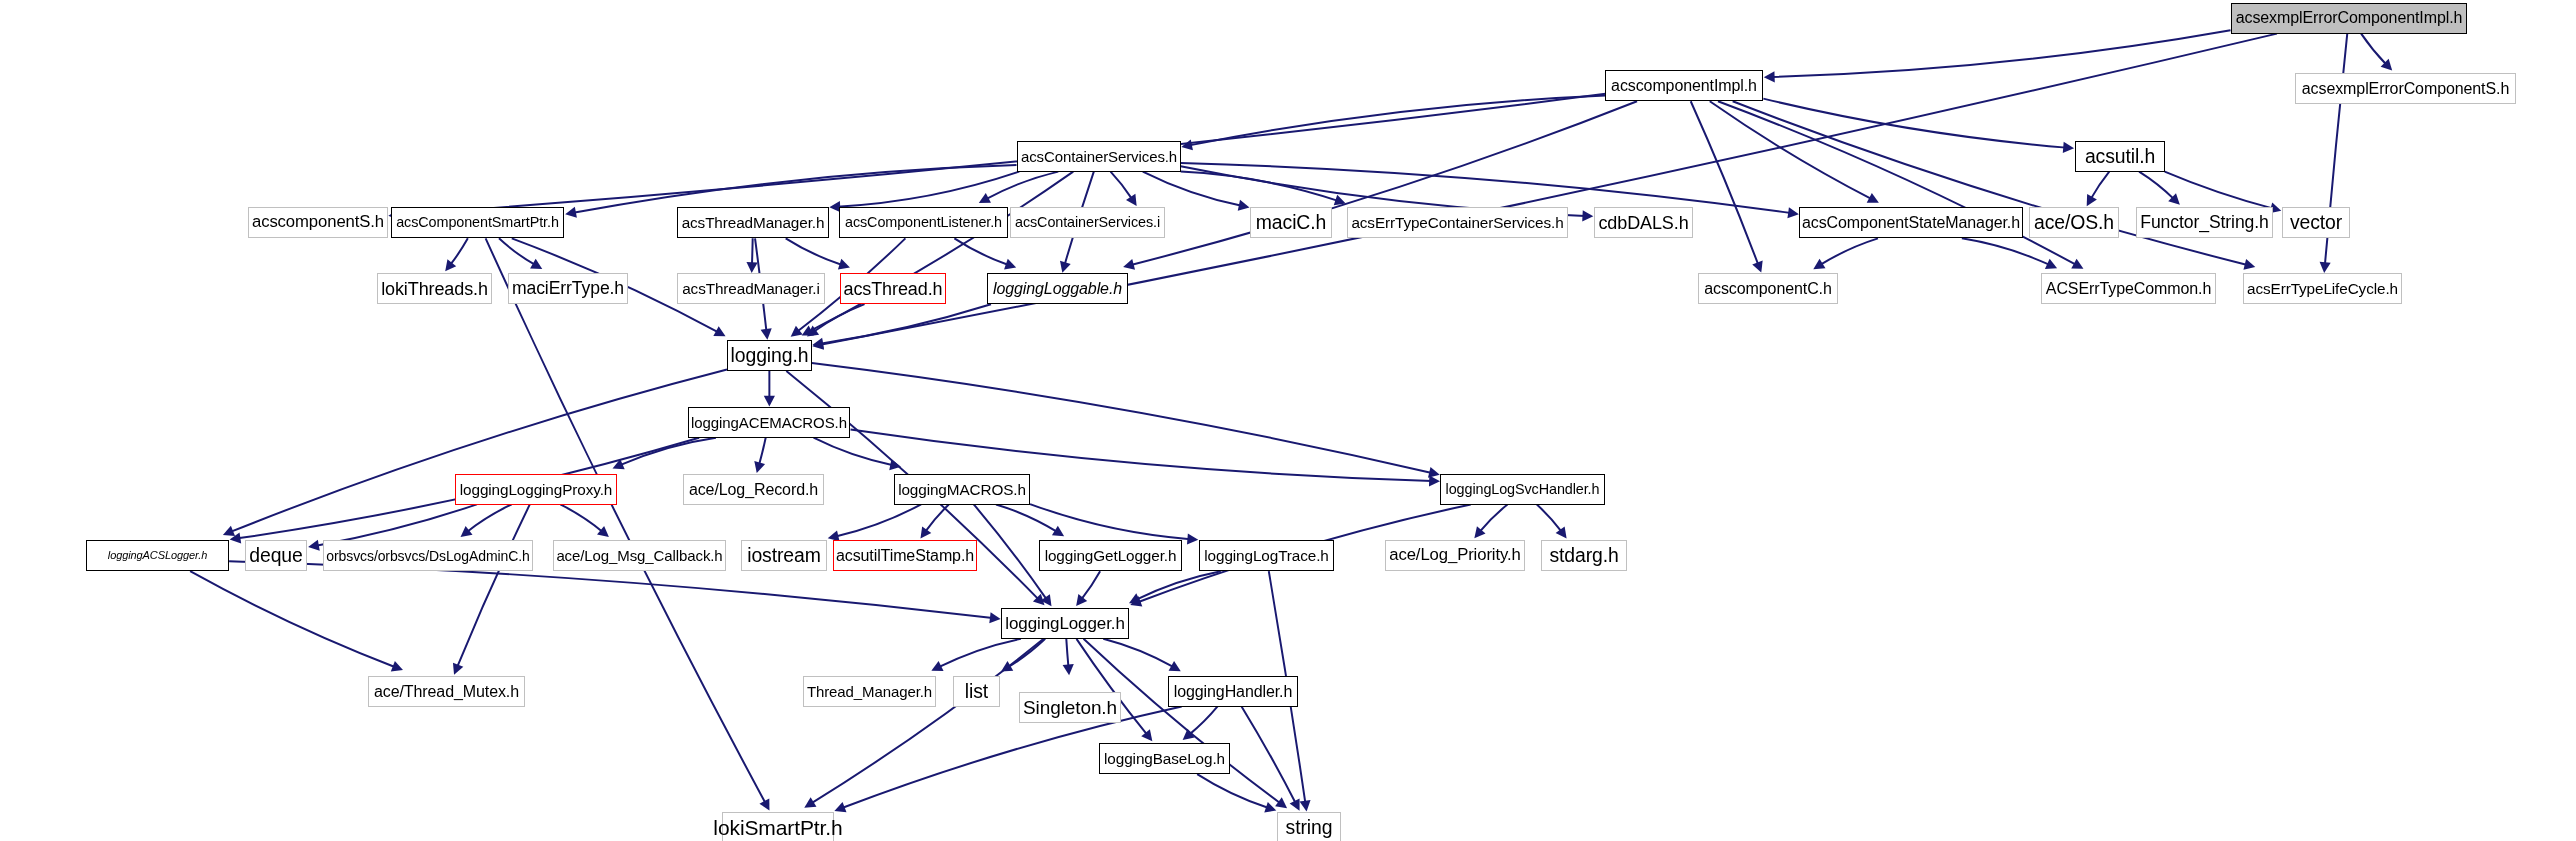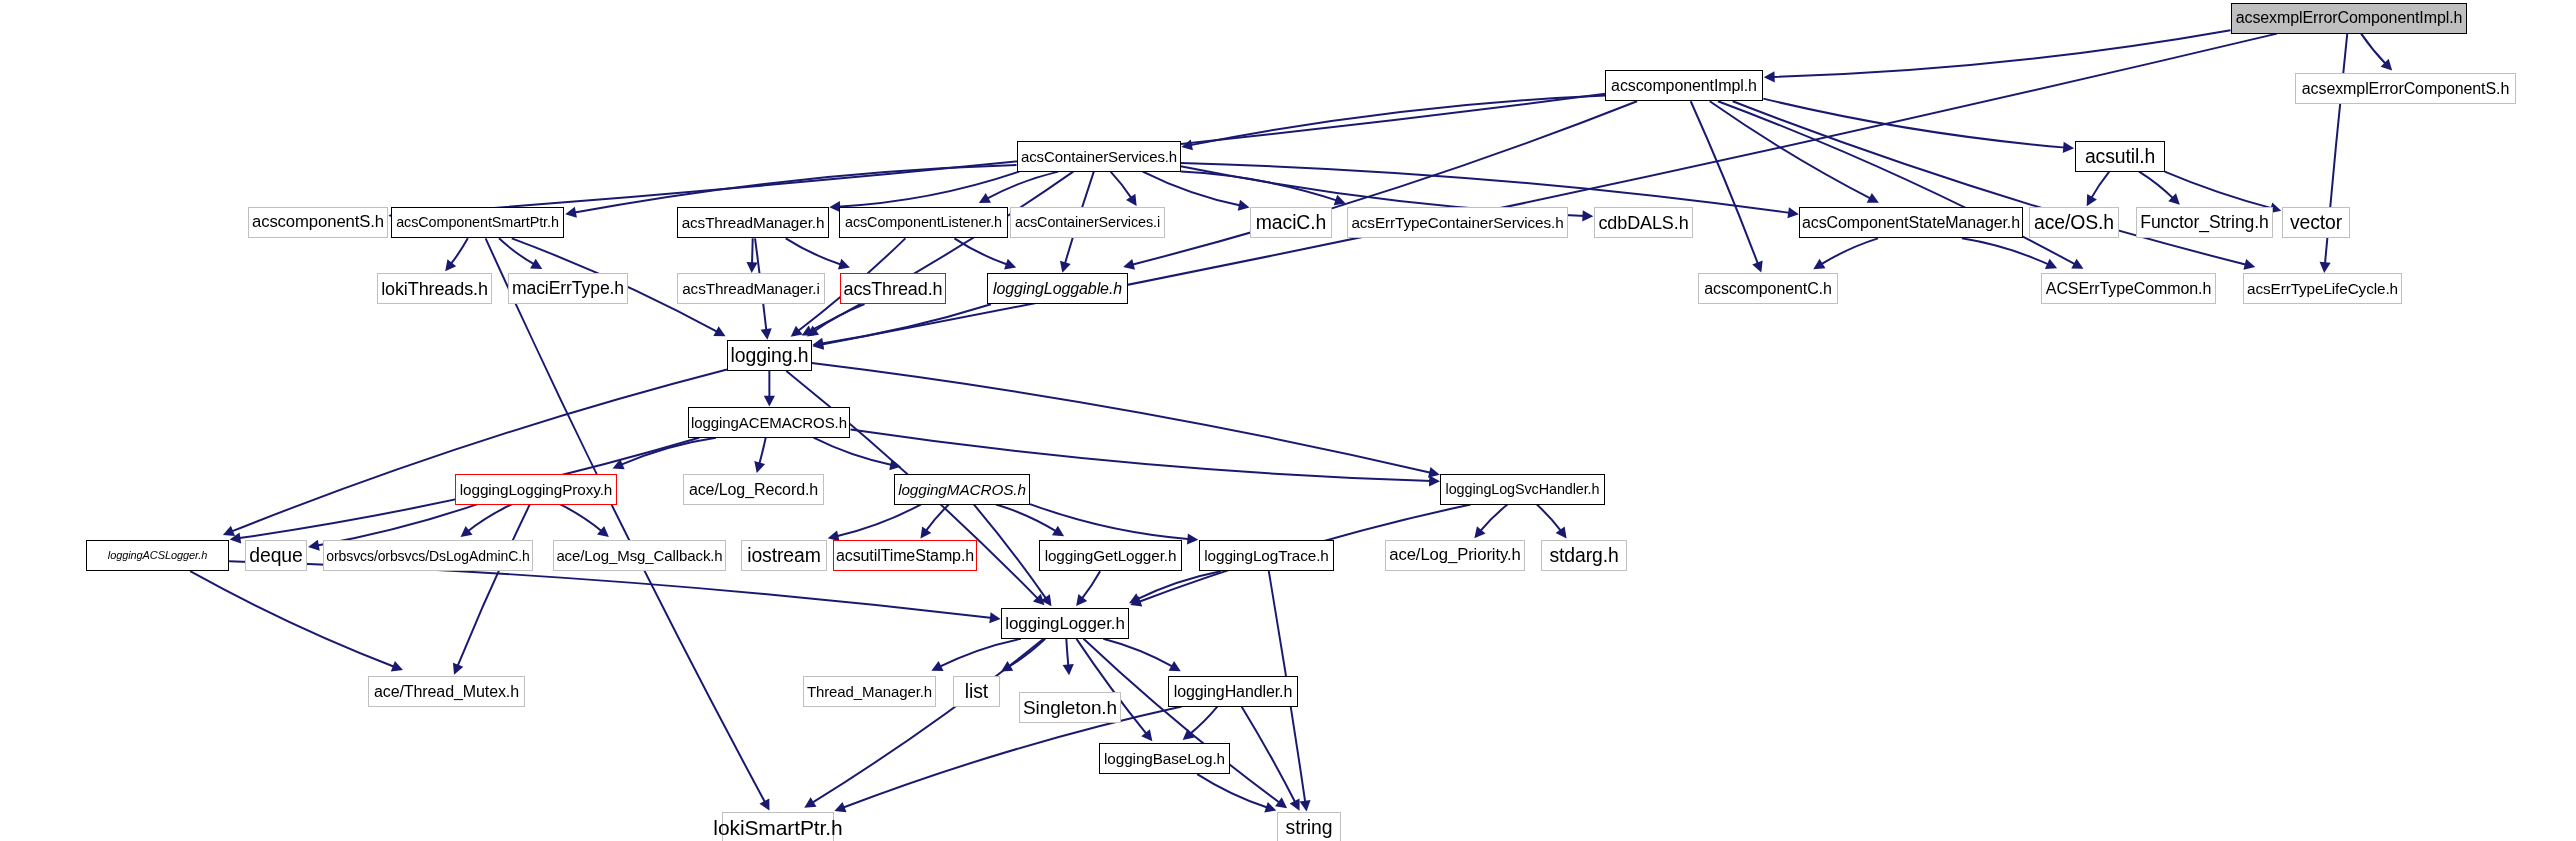--- a/index.html
+++ b/index.html
@@ -295,21 +295,21 @@
       </div>
       <div class="gnode solid" style="left: 688px; top: 407px; width: 162px; height: 31px;">
         <span class="gnode-label" style="font-size: 15px;">loggingACEMACROS.h</span>
       </div>
       <div class="gnode red" style="left: 455px; top: 474px; width: 162px; height: 31px;">
         <span class="gnode-label" style="font-size: 15.3px;">loggingLoggingProxy.h</span>
       </div>
       <div class="gnode " style="left: 683px; top: 474px; width: 141px; height: 31px;">
         <span class="gnode-label" style="font-size: 16px;">ace/Log_Record.h</span>
       </div>
-      <div class="gnode solid" style="left: 894px; top: 474px; width: 136px; height: 31px; font-style: italic;">
+      <div class="gnode solid" style="left: 894px; top: 474px; width: 136px; height: 31px;">
         <span class="gnode-label" style="font-size: 15.3px;">loggingMACROS.h</span>
       </div>
       <div class="gnode solid" style="left: 1440px; top: 474px; width: 165px; height: 31px;">
         <span class="gnode-label" style="font-size: 14.4px;">loggingLogSvcHandler.h</span>
       </div>
       <div class="gnode solid" style="left: 86px; top: 540px; width: 143px; height: 31px;">
         <span class="gnode-label" style="font-size: 11px; font-style: italic;">loggingACSLogger.h</span>
       </div>
       <div class="gnode " style="left: 245px; top: 540px; width: 62px; height: 31px;">
         <span class="gnode-label">deque</span>

